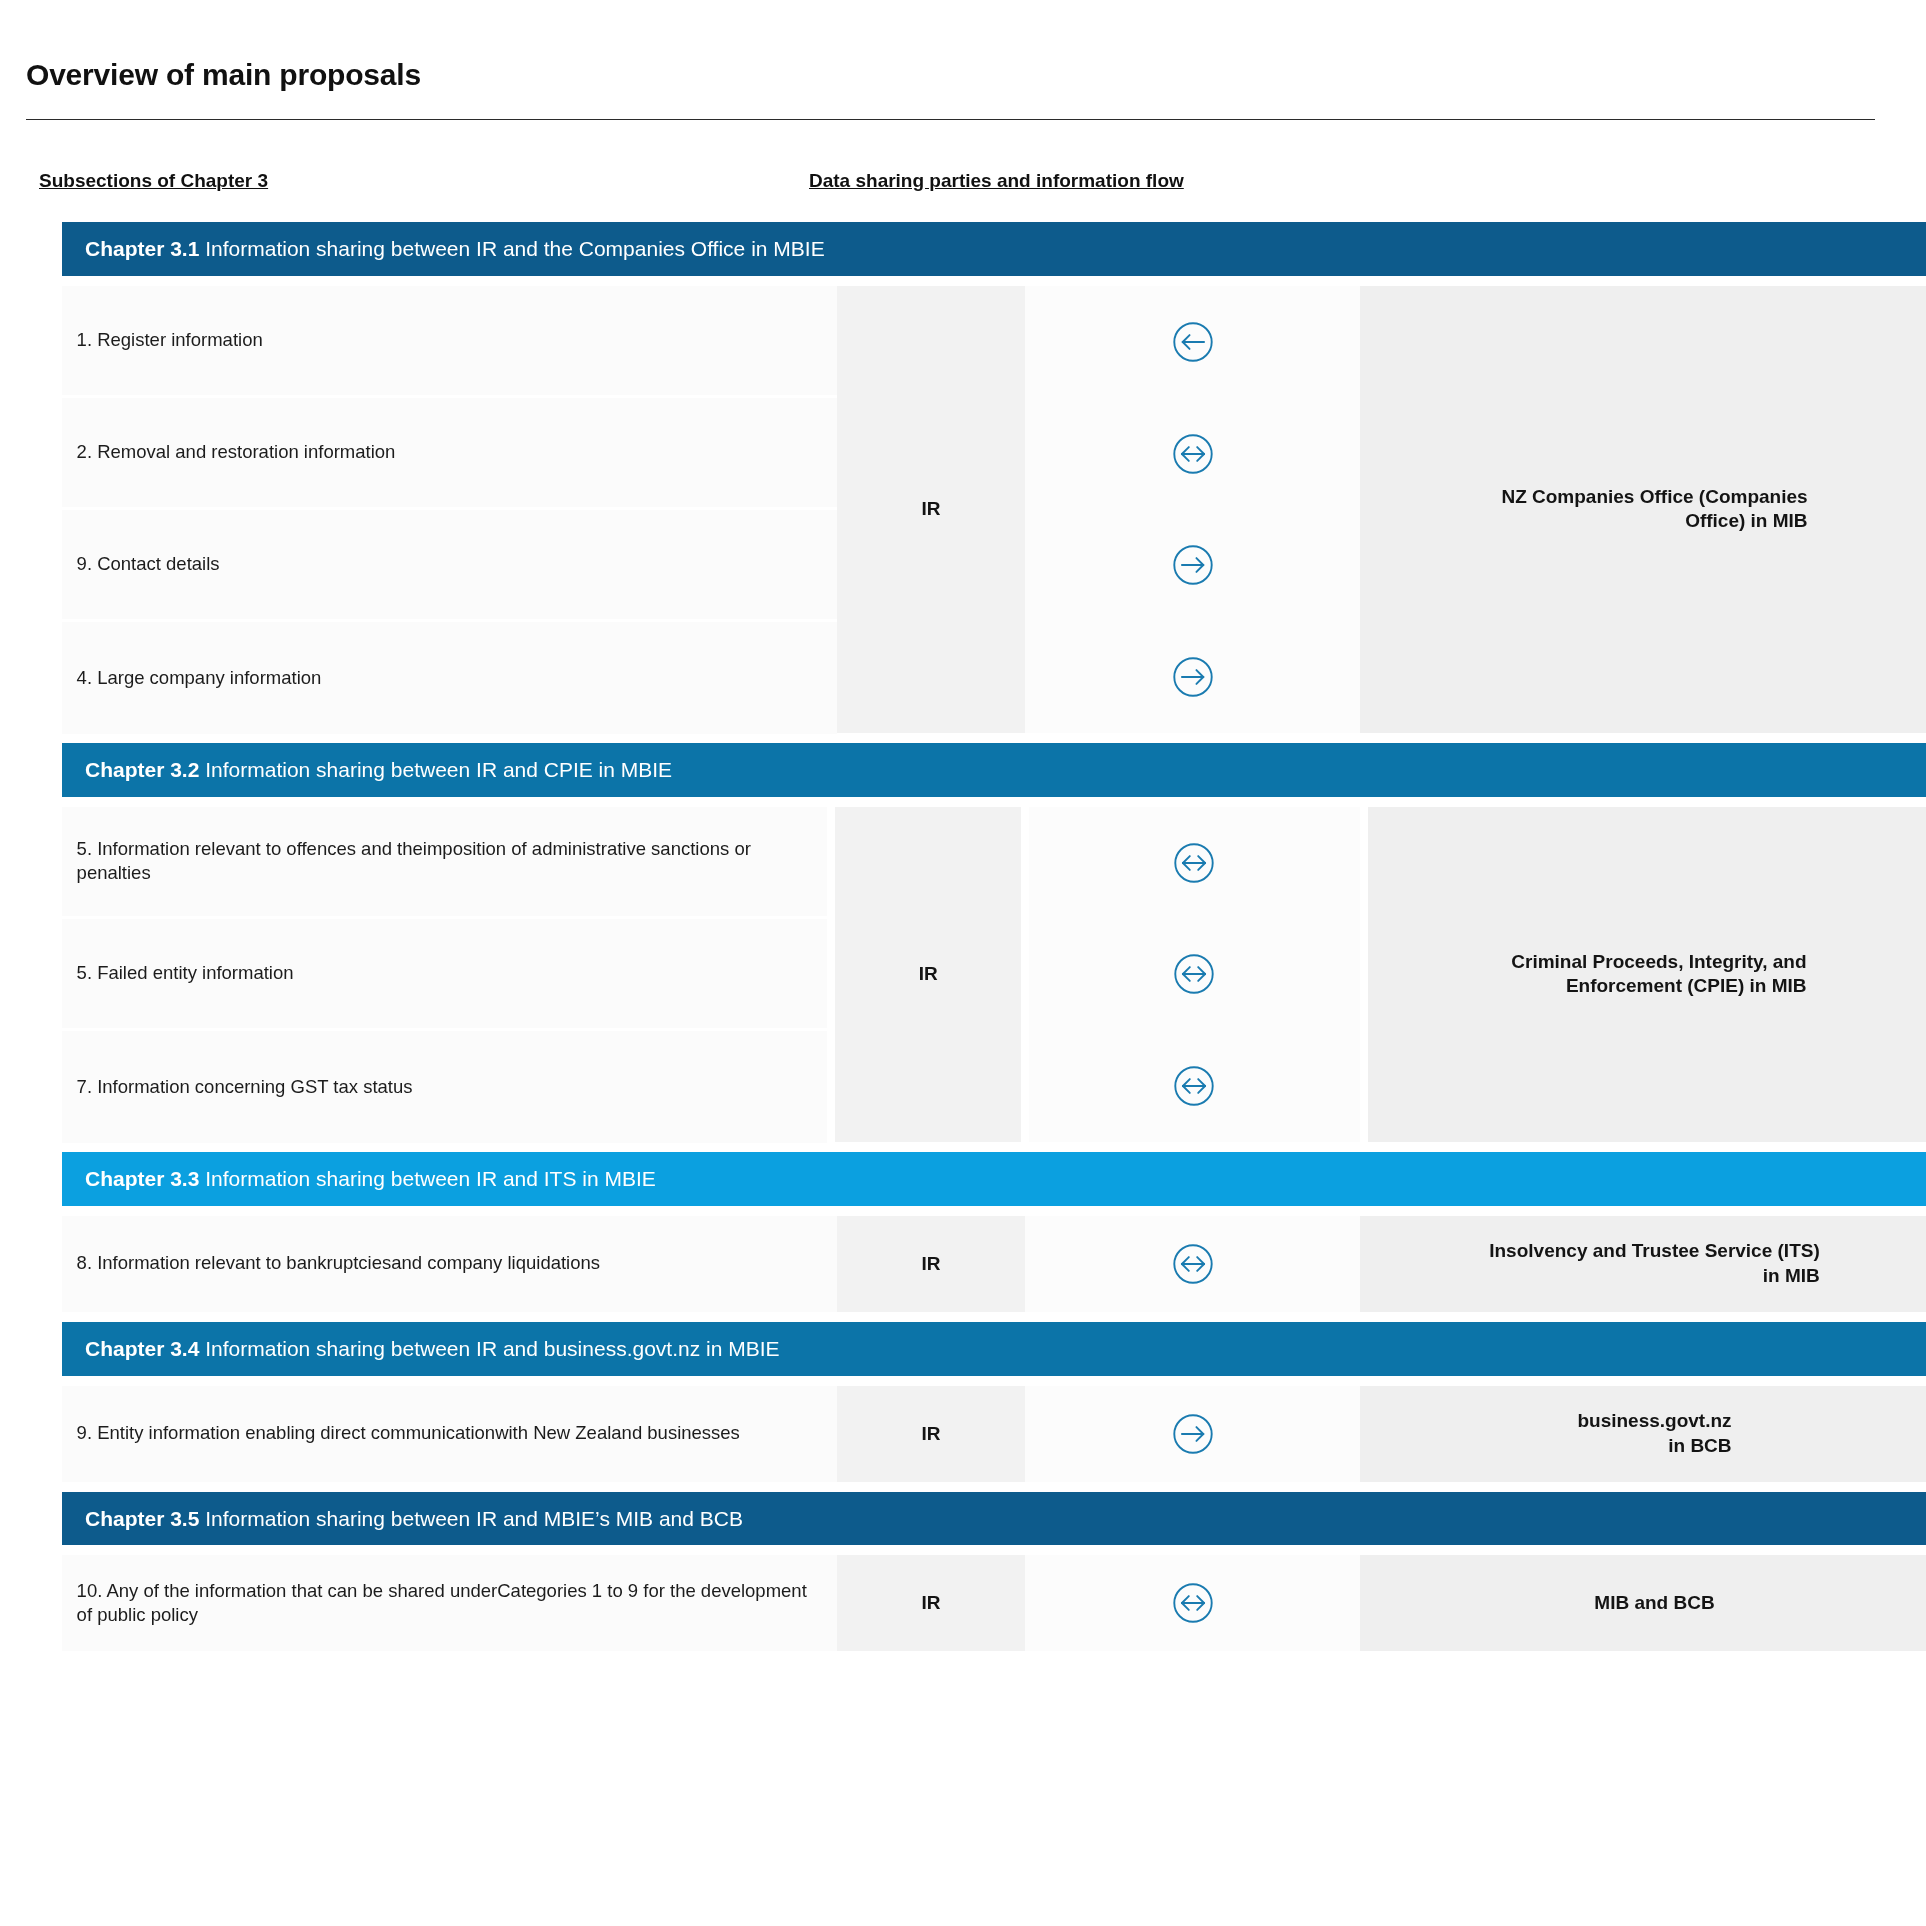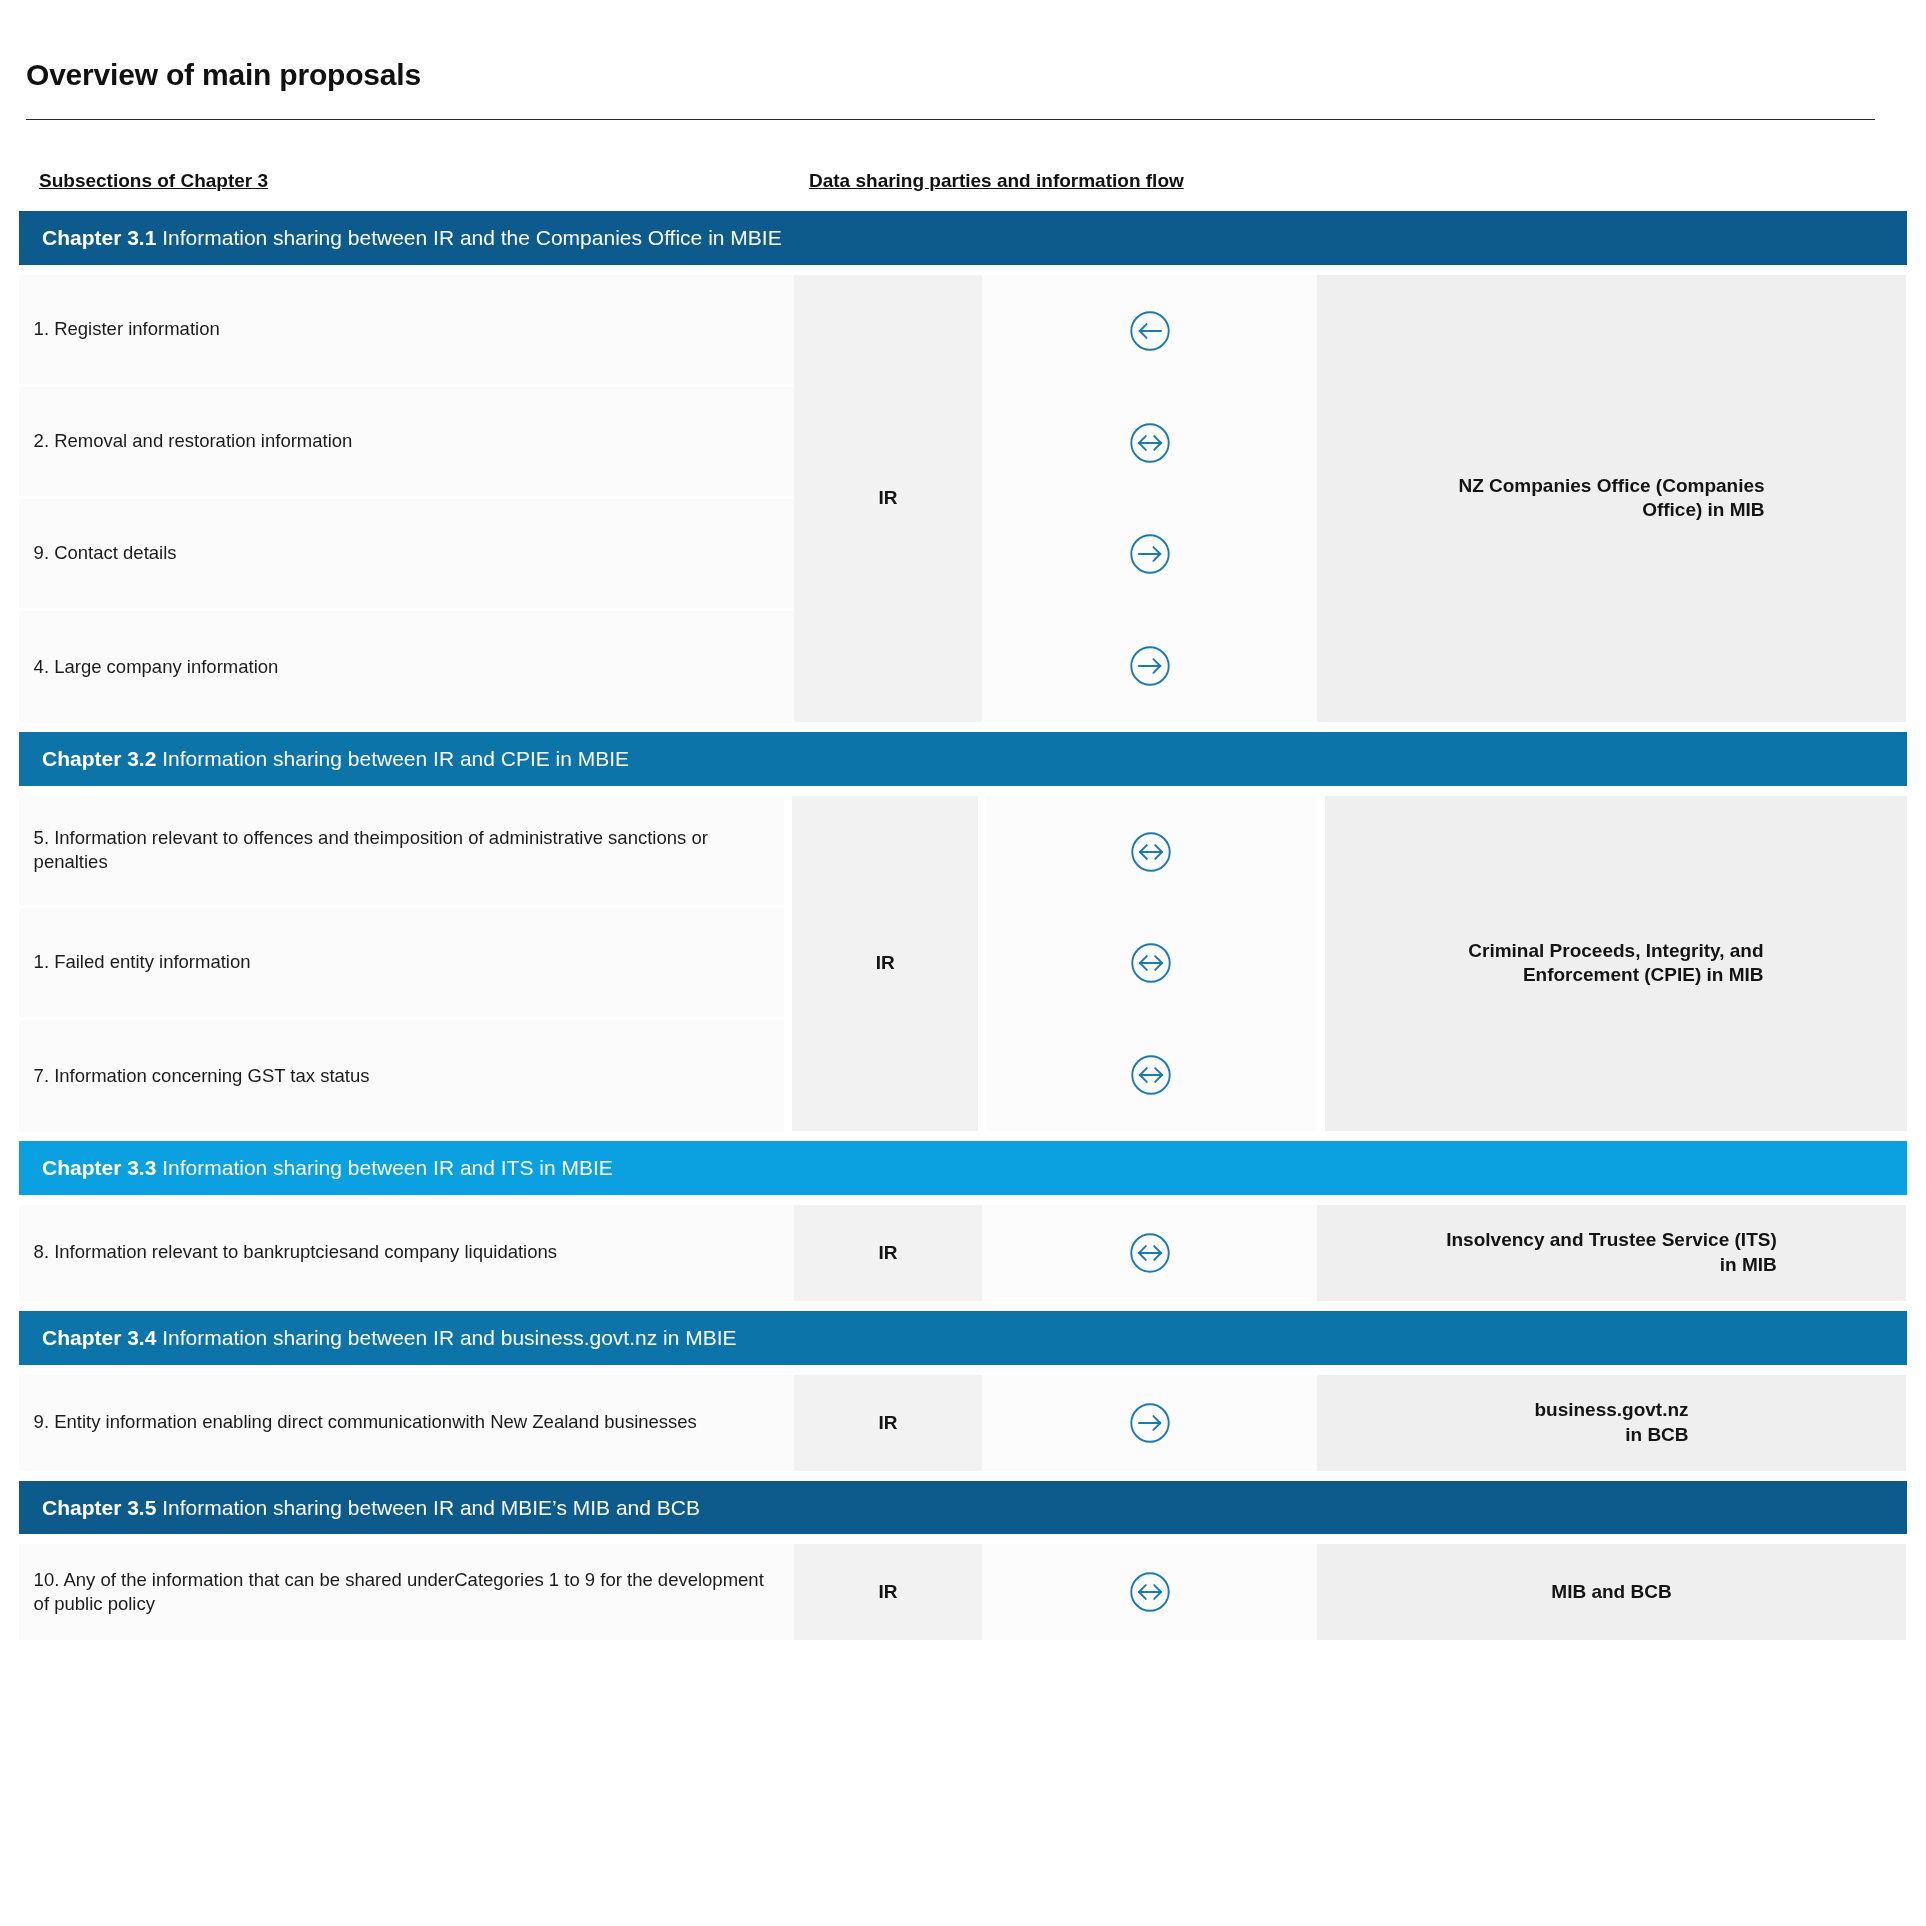--- a/index.html
+++ b/index.html
@@ -38,21 +38,21 @@
     padding: 50px 39px 0 39px;
     font-size: 19px;
     font-weight: bold;
     color: #111111;
     text-decoration: underline;
   }
   .cap-left  { width: 770px; }
   .cap-right { width: 1040px; }
 
   
-  .matrix { margin-top: 19px; }
+  .matrix { margin-top: 30px; padding-left: 43px; }
 
   .chapter-bar {
     margin: 0 19px;
     width: 1888px;
     padding: 15.4px 23px;
     color: #ffffff;
     font-size: 21px;
     line-height: 1.1;
     display: block;
   }
@@ -203,21 +203,21 @@
       <div class="gap"></div>
       <div class="chapter-bar" style="background: rgb(12, 116, 168);"><span class="chap-num">Chapter 3.2</span> <span class="chap-desc">Information sharing between IR and CPIE in MBIE</span></div>
       <div class="gap"></div>
       <div class="section-body">
         <div class="stack" style="height: 335px; gap: 8px;">
           <div class="stack-labels">
             <div class="stack-label-row" style="height: 112px;">
               <span class="hang"><span>5. Information relevant to offences and the</span><span class="l2">imposition of administrative sanctions or penalties</span></span>
             </div>
             <div class="stack-label-row" style="height: 112px;">
-              <span class="hang"><span>1. Failed entity information</span></span>
+              <span class="hang"><span>5. Failed entity information</span></span>
             </div>
             <div class="stack-label-row" style="height: 112px;">
               <span class="hang"><span>7. Information concerning GST tax status</span></span>
             </div>
           </div>
           <div class="stack-ir">
             <span>IR</span>
           </div>
           <div class="stack-arrows">
             <div class="stack-arrow-cell" style="height: 112px;">

